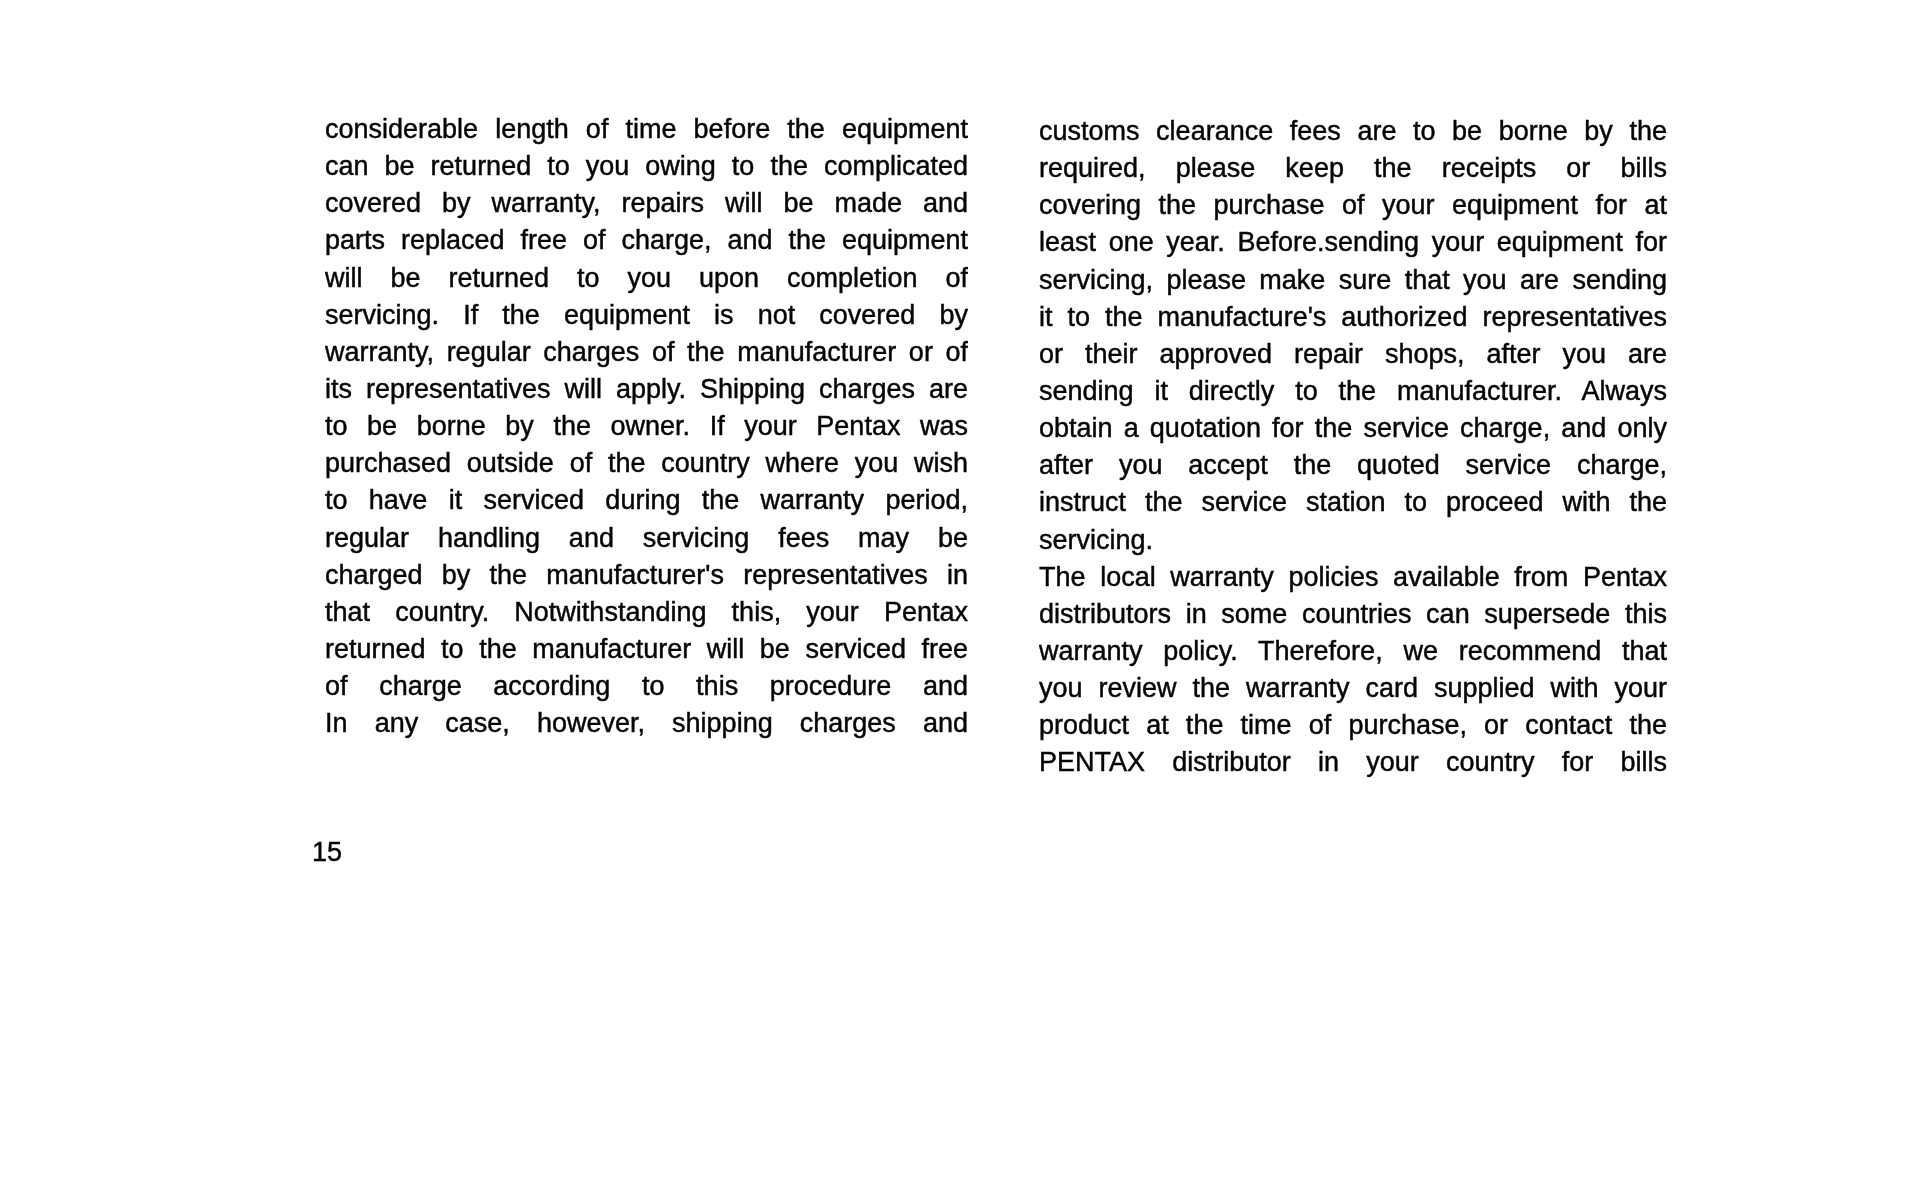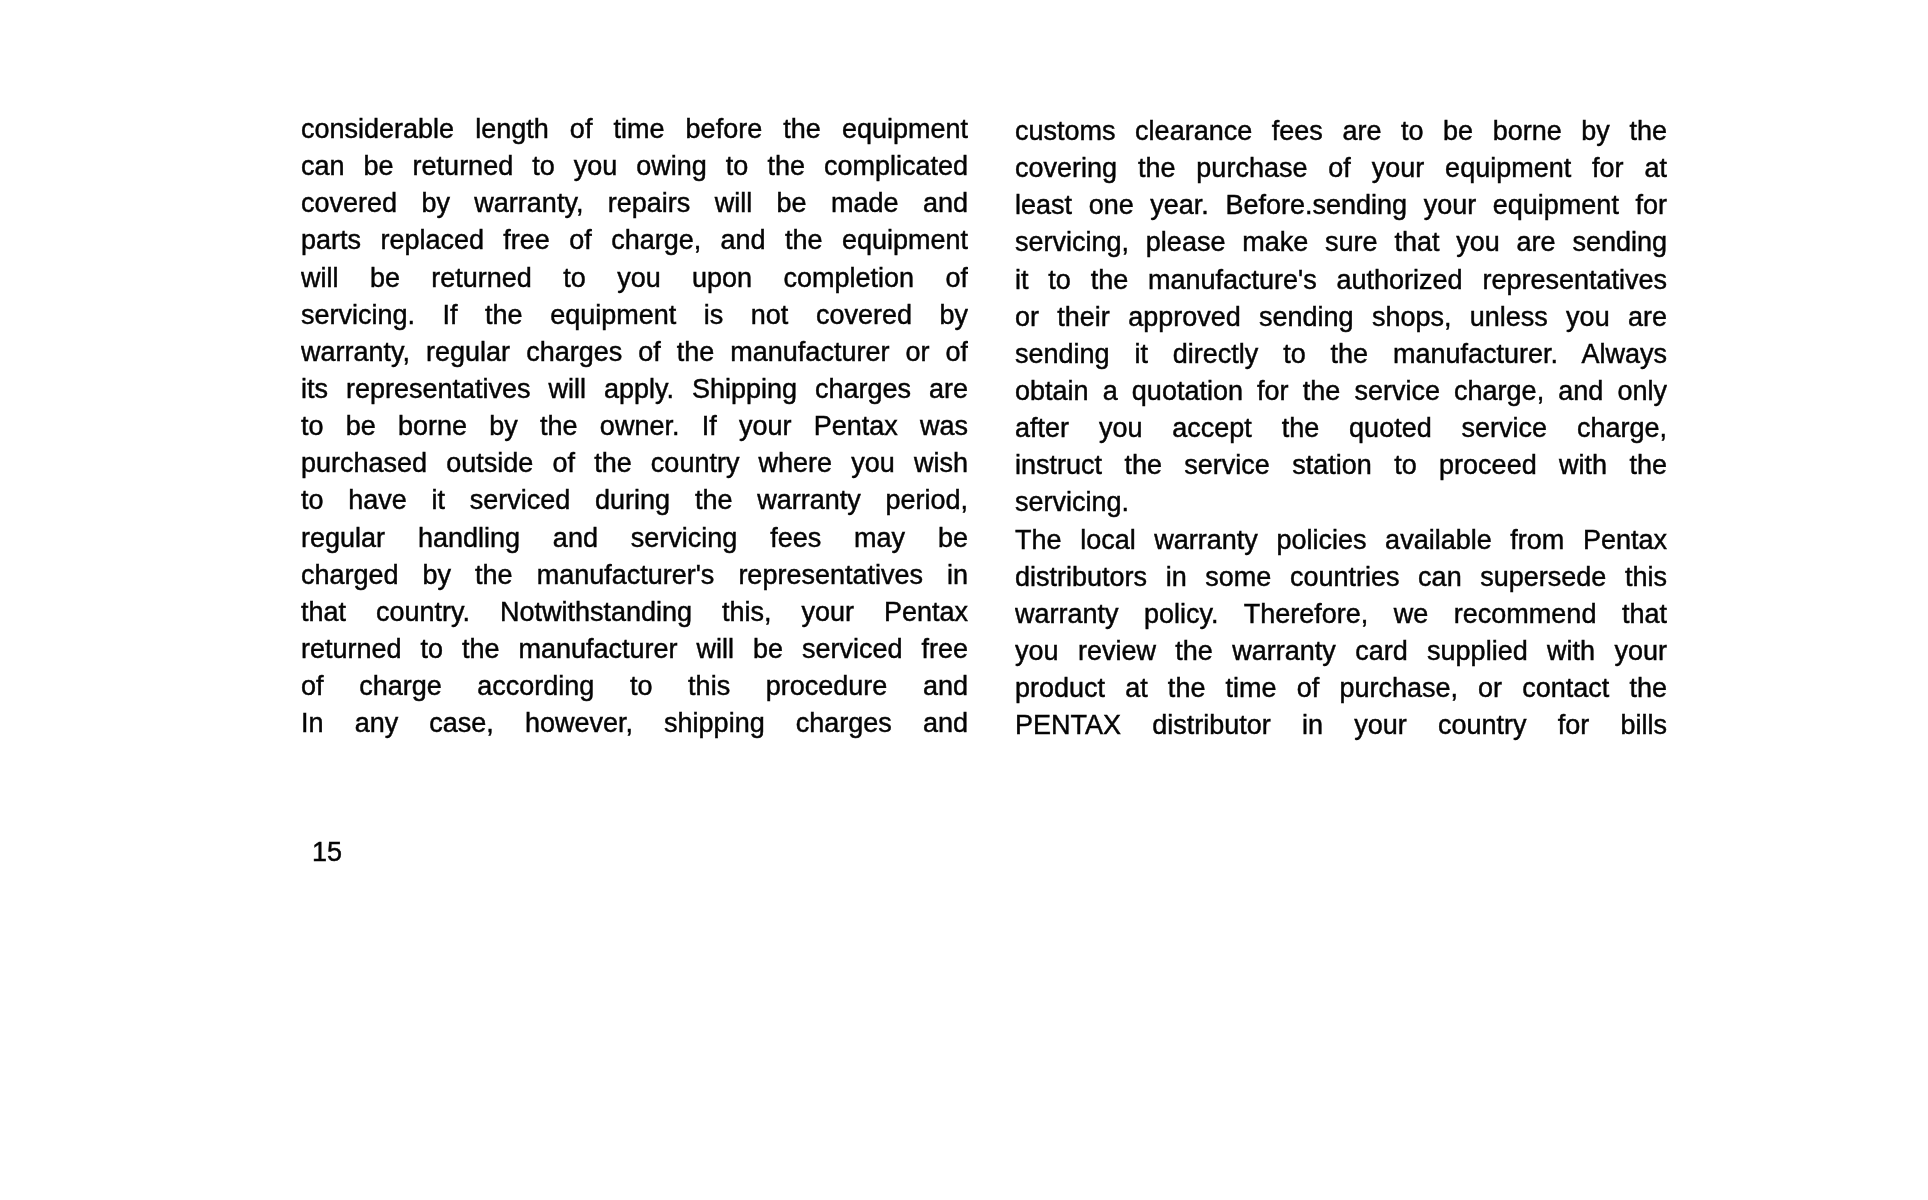--- a/index.html
+++ b/index.html
@@ -26,20 +26,21 @@
     line-height: 37.15px;
     -webkit-text-stroke: 0.45px #050505;
   }
   .text-col .line {
     display: block;
     height: 37.15px;
     overflow: hidden;
     text-align: justify;
     text-align-last: justify;
     white-space: normal;
+    margin-left: 24px;
   }
   .text-col .line.flush {
     text-align-last: left;
   }
   #col-left {
     left: 301px;
     top: 111px;
     width: 667px;
   }
   #col-right {
@@ -75,25 +76,26 @@
       <div class="line">to have it serviced during the warranty period,</div>
       <div class="line">regular handling and servicing fees may be</div>
       <div class="line">charged by the manufacturer's representatives in</div>
       <div class="line">that country. Notwithstanding this, your Pentax</div>
       <div class="line">returned to the manufacturer will be serviced free</div>
       <div class="line">of charge according to this procedure and</div>
       <div class="line">In any case, however, shipping charges and</div>
     </div>
   <div id="col-right" class="text-col">
       <div class="line">customs clearance fees are to be borne by the</div>
+      <div class="line">required, please keep the receipts or bills</div>
       <div class="line">covering the purchase of your equipment for at</div>
       <div class="line">least one year. Before.sending your equipment for</div>
       <div class="line">servicing, please make sure that you are sending</div>
       <div class="line">it to the manufacture's authorized representatives</div>
-      <div class="line">or their approved sending shops, unless you are</div>
+      <div class="line">or their approved repair shops, after you are</div>
       <div class="line">sending it directly to the manufacturer. Always</div>
       <div class="line">obtain a quotation for the service charge, and only</div>
       <div class="line">after you accept the quoted service charge,</div>
       <div class="line">instruct the service station to proceed with the</div>
       <div class="line flush">servicing.</div>
       <div class="line">The local warranty policies available from Pentax</div>
       <div class="line">distributors in some countries can supersede this</div>
       <div class="line">warranty policy. Therefore, we recommend that</div>
       <div class="line">you review the warranty card supplied with your</div>
       <div class="line">product at the time of purchase, or contact the</div>

